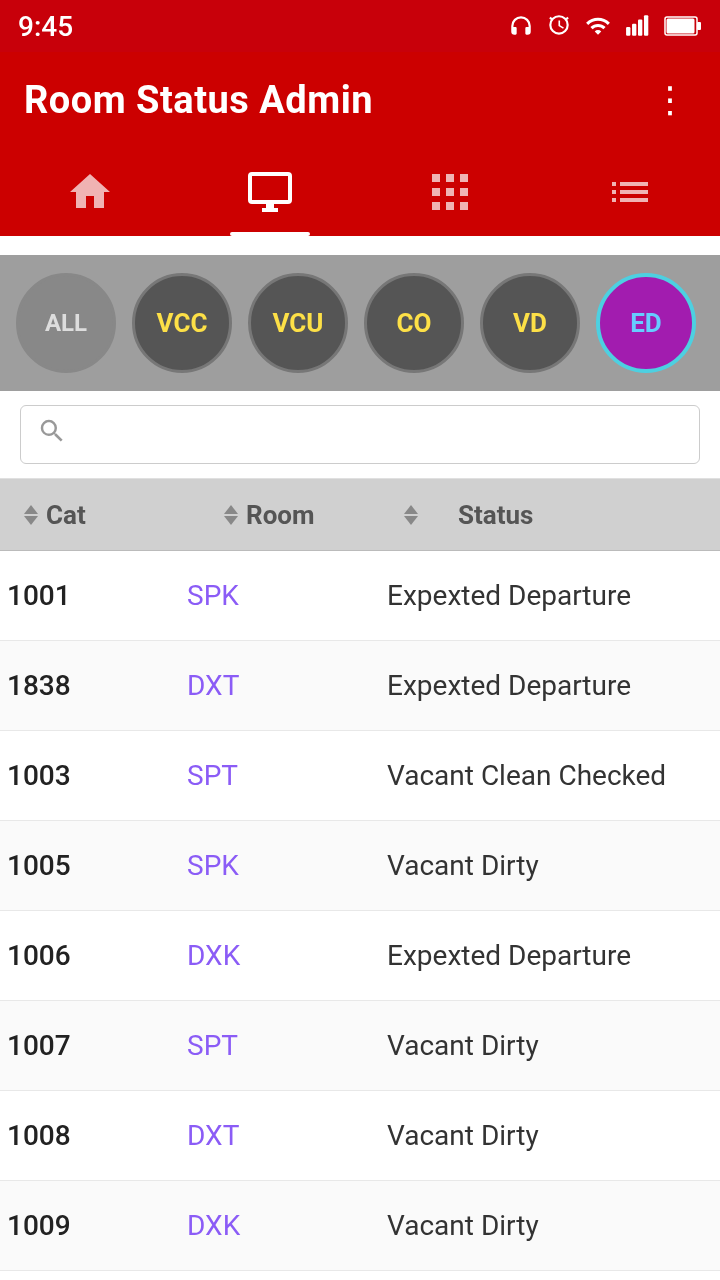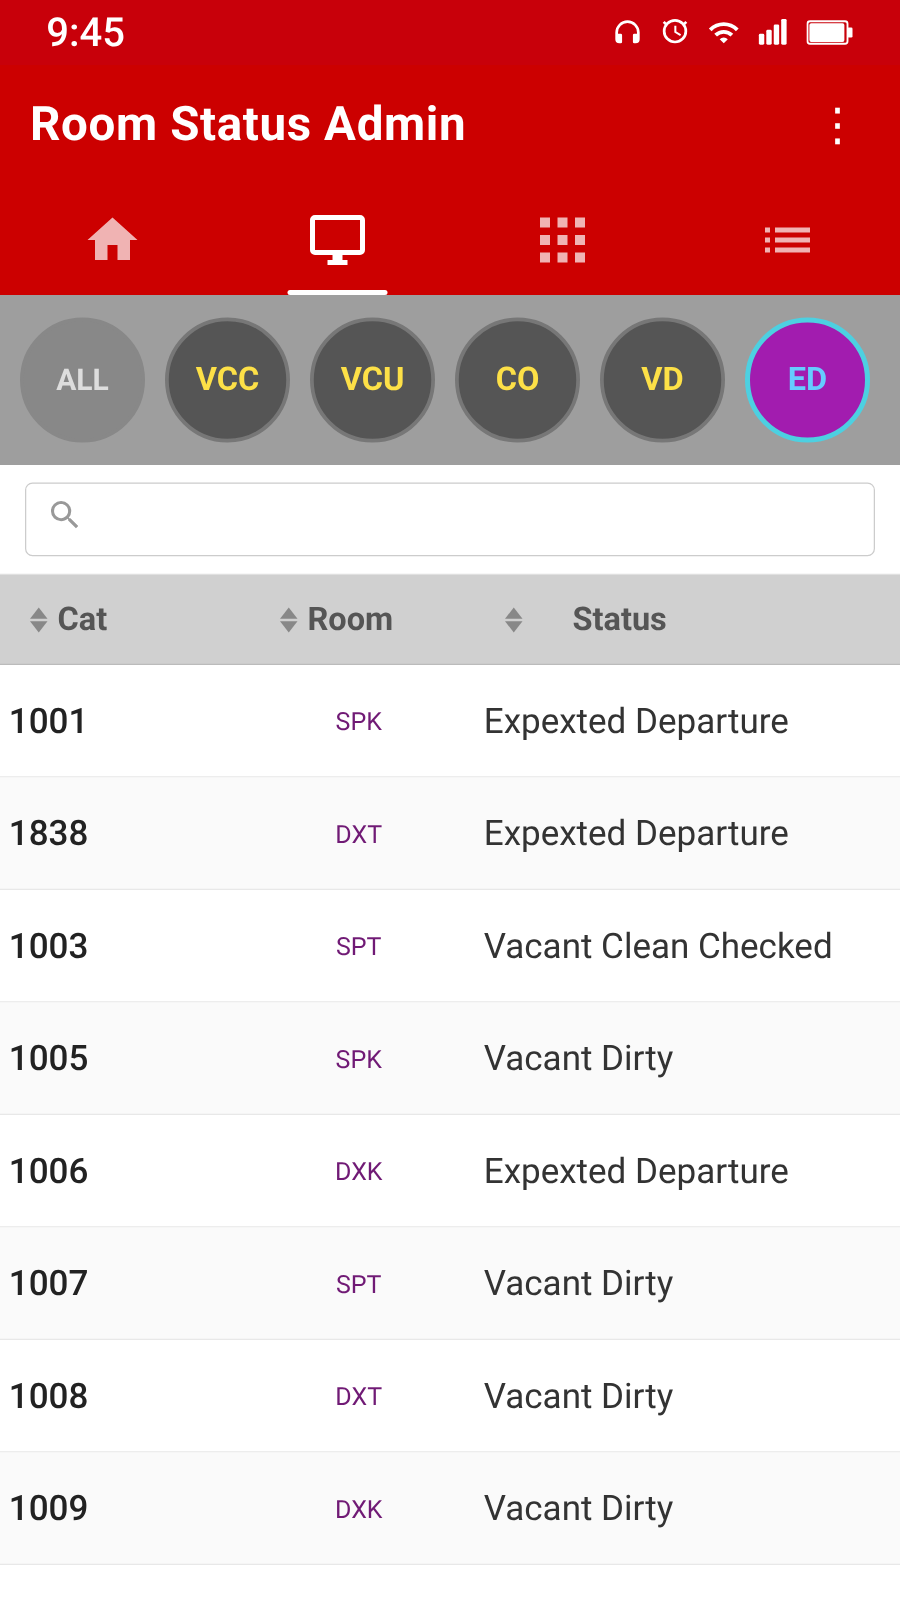--- a/index.html
+++ b/index.html
@@ -12,23 +12,23 @@
       overflow-x: hidden;
     }
 
     
     .status-bar {
       background: #c8000a;
       color: #fff;
       display: flex;
       justify-content: space-between;
       align-items: center;
-      padding: 0 37px;
+      padding: 0 18px;
       height: 52px;
-      font-size: 32px;
+      font-size: 28px;
       font-weight: 500;
     }
     .status-bar-icons {
       display: flex;
       gap: 12px;
       align-items: center;
       font-size: 20px;
     }
 
     
@@ -91,20 +91,21 @@
 
     
     .category-strip {
       background: #9e9e9e;
       display: flex;
       align-items: center;
       padding: 18px 16px;
       gap: 16px;
       overflow-x: auto;
       scrollbar-width: none;
+      margin-top: 19px;
     }
     .category-strip::-webkit-scrollbar { display: none; }
 
     .cat-chip {
       flex-shrink: 0;
       width: 100px;
       height: 100px;
       border-radius: 50%;
       display: flex;
       align-items: center;
@@ -214,23 +215,22 @@
       background: #fafafa;
     }
     .td-room {
       flex: 0 0 180px;
       font-size: 28px;
       color: #222;
       font-weight: 500;
     }
     .td-cat {
       flex: 0 0 200px;
-      font-size: 20px;
-      color: #701a75;
-      text-align: center;
+      font-size: 28px;
+      color: #8b5cf6;
     }
     .td-status {
       flex: 1;
       font-size: 28px;
       color: #333;
     }
   </style>
 </head>
 <body>
 

